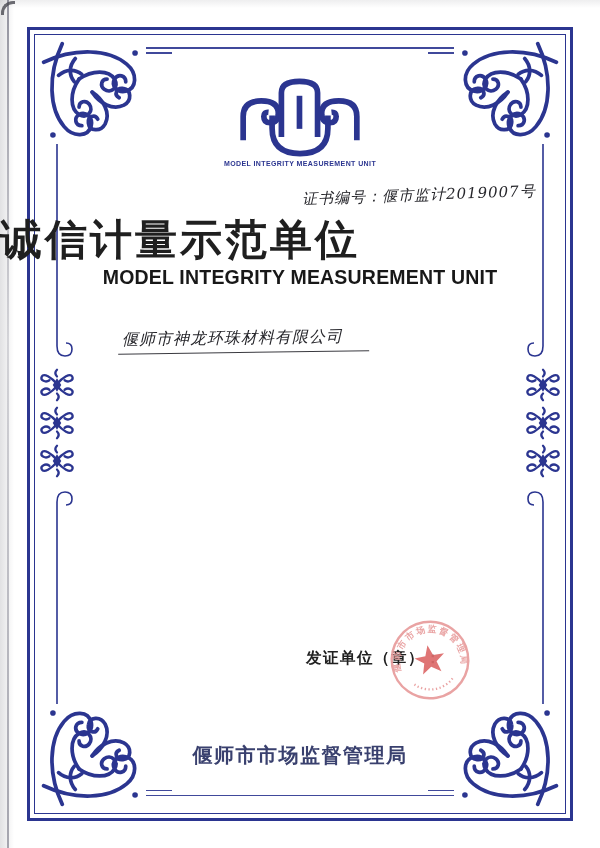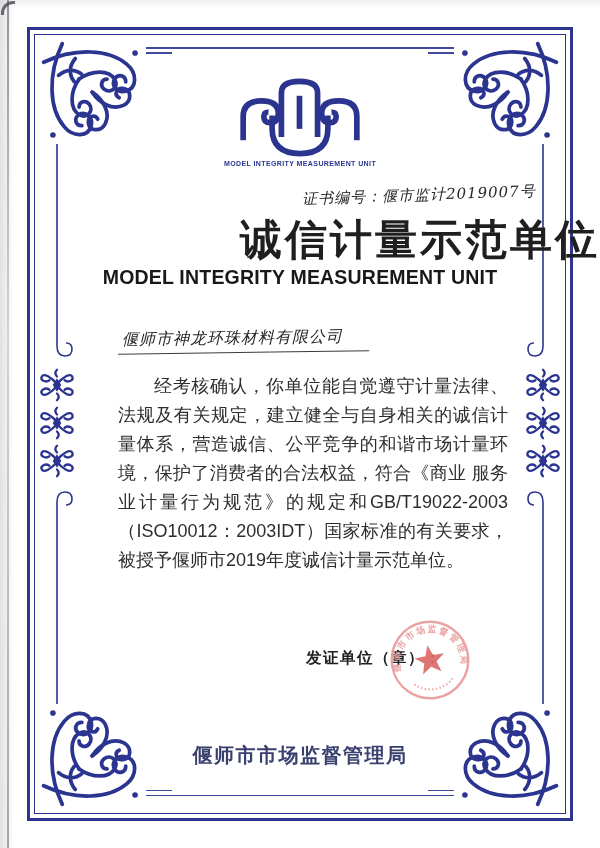--- a/index.html
+++ b/index.html
@@ -34,21 +34,21 @@
   .corner.br{right:38px;bottom:38px;transform:scale(-1,-1)}
   .sideorn{width:40px;height:560px;top:144px}
   .sideorn.left{left:38px}
   .sideorn.right{right:38px;transform:scaleX(-1)}
   
   .logo{position:absolute;left:238px;top:78px;width:124px;height:80px;color:var(--navy)}
   .logo-caption{position:absolute;left:0;right:0;top:160px;text-align:center;
     font-size:7px;font-weight:bold;letter-spacing:.4px;color:var(--navy)}
   .hand{font-family:"DejaVu Serif",serif;font-style:italic;color:#26262b}
   .cert-no{position:absolute;right:64px;top:186px;font-size:15px;transform:rotate(-2deg);letter-spacing:1px;white-space:nowrap}
-  .title{position:absolute;left:0;right:0;top:212px;text-align:right;
+  .title{position:absolute;left:0;right:0;top:212px;text-align:left;
     font-family:"Liberation Serif",serif;font-weight:700;font-size:42px;letter-spacing:3px;color:var(--ink)}
   .subtitle{position:absolute;left:0;right:0;top:266px;text-align:center;
     font-weight:800;font-size:19.5px;letter-spacing:.2px;color:#181818}
   
   .awardee{position:absolute;left:118px;top:328px;font-size:16px;transform:rotate(-.8deg);
     border-bottom:1.6px solid #3a3a40;padding:0 26px 3px 4px;letter-spacing:1px}
   .body-text{position:absolute;left:118px;top:372px;width:390px;
     font-size:18px;line-height:29px;color:var(--text);text-align:justify;text-indent:2em}
   .issuer{position:absolute;left:306px;top:648px;font-size:15.5px;font-weight:600;
     letter-spacing:1.5px;color:#212121;white-space:nowrap}
@@ -146,21 +146,20 @@
 
   <div class="cert-no hand">
     <span>证书编号：</span><span>偃市监计2019007号</span>
   </div>
 
   <div class="title">诚信计量示范单位</div>
   <div class="subtitle">MODEL INTEGRITY MEASUREMENT UNIT</div>
 
   <div class="awardee hand">偃师市神龙环珠材料有限公司</div>
 
-  <p class="body-text">经考核确认，你单位能自觉遵守计量法律、法规及有关规定，建立健全与自身相关的诚信计量体系，营造诚信、公平竞争的和谐市场计量环境，保护了消费者的合法权益，符合《商业 服务业计量行为规范》的规定和GB/T19022-2003（ISO10012：2003IDT）国家标准的有关要求，被授予偃师市2019年度诚信计量示范单位。</p>
 
   <div class="issuer">发证单位（章）：</div>
   <svg class="seal" viewBox="0 0 90 90">
     <circle cx="45" cy="45" r="41" fill="none" stroke="var(--seal)" stroke-width="2.6"></circle>
     <path d="M45,29 L49.2,40.2 L61,40.5 L51.7,47.6 L55,59 L45,52.4 L35,59 L38.3,47.6 L29,40.5 L40.8,40.2 Z" fill="var(--seal_dark)"></path>
     <path id="sealArc" d="M13,56 A33,33 0 1 1 77,56" fill="none"></path>
     <text font-size="9.5" letter-spacing="2.2" fill="var(--seal)" font-weight="bold">
       <textPath href="#sealArc" startOffset="4">偃师市市场监督管理局</textPath>
     </text>
     <path d="M24,68 A30,30 0 0 0 66,68" fill="none" stroke="var(--seal)" stroke-width="2.4" stroke-dasharray="1.4,2.6"></path>

